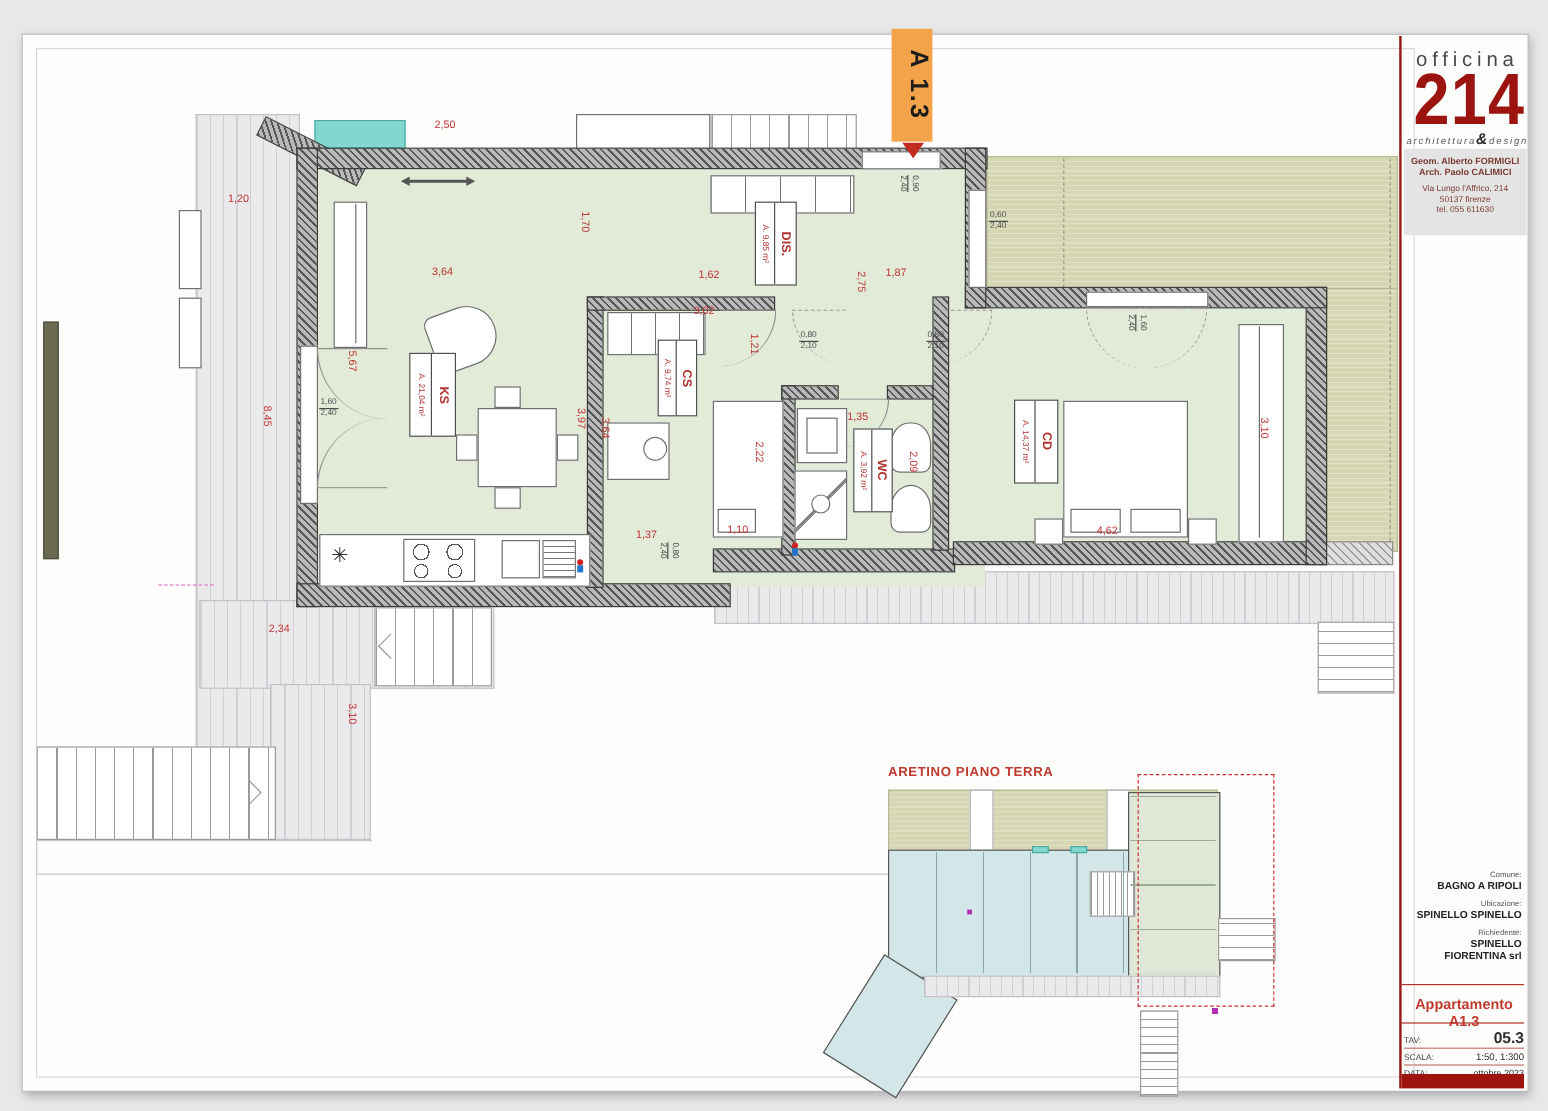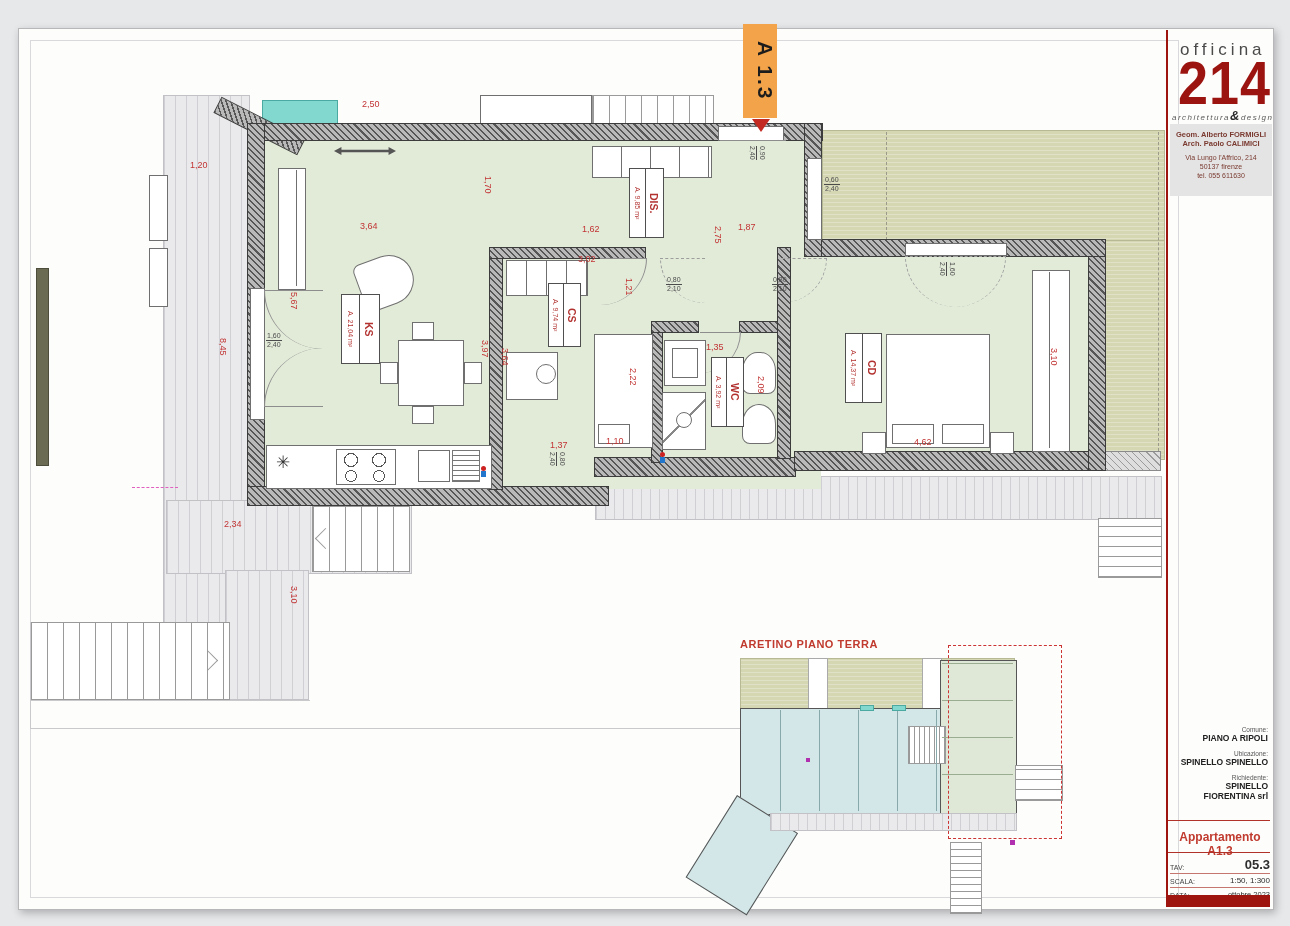--- a/index.html
+++ b/index.html
@@ -197,21 +197,21 @@
 <span class="abs dim" style="left:738px;top:222px;">1,87</span>
 <span class="abs dim dimv" style="left:713px;top:226px;">2,75</span>
 <span class="abs dim" style="left:578px;top:254px;">3,02</span>
 <span class="abs dim dimv" style="left:624px;top:278px;">1,21</span>
 <span class="abs dim dimv" style="left:289px;top:292px;">5,67</span>
 <span class="abs dim dimv" style="left:218px;top:338px;">8,45</span>
 <span class="abs dim dimv" style="left:480px;top:340px;">3,97</span>
 <span class="abs dim dimv" style="left:500px;top:348px;">3,64</span>
 <span class="abs dim dimv" style="left:628px;top:368px;">2,22</span>
 <span class="abs dim" style="left:606px;top:436px;">1,10</span>
-<span class="abs dim" style="left:530px;top:440px;margin-left:20px;">1,37</span>
+<span class="abs dim" style="left:530px;top:440px;">1,37</span>
 <span class="abs dim" style="left:706px;top:342px;">1,35</span>
 <span class="abs dim dimv" style="left:756px;top:376px;">2,09</span>
 <span class="abs dim" style="left:914px;top:437px;">4,62</span>
 <span class="abs dim dimv" style="left:1049px;top:348px;">3,10</span>
 <span class="abs dim" style="left:224px;top:519px;">2,34</span>
 <span class="abs dim dimv" style="left:289px;top:586px;">3,10</span>
 
 <div class="abs ospec" style="left:266px;top:332px;">
   <span class="top">1,60</span>
   <span>2,40</span>
@@ -294,21 +294,21 @@
   <div class="arch-names">Geom. Alberto FORMIGLI</div>
   <div class="arch-names">Arch. Paolo CALIMICI</div>
   <div style="height:5px;"></div>
   <div class="arch-addr">Via Lungo l'Affrico, 214</div>
   <div class="arch-addr">50137 firenze</div>
   <div class="arch-addr">tel. 055 611630</div>
 </div>
 
 <div class="abs" style="left:1172px;top:726px;width:96px;">
   <div class="meta-label">Comune:</div>
-  <div class="meta-value">PIANO A RIPOLI</div>
+  <div class="meta-value">BAGNO A RIPOLI</div>
   <div style="height:7px;"></div>
   <div class="meta-label">Ubicazione:</div>
   <div class="meta-value">SPINELLO SPINELLO</div>
   <div style="height:7px;"></div>
   <div class="meta-label">Richiedente:</div>
   <div class="meta-value">SPINELLO FIORENTINA srl</div>
 </div>
 
 <div class="abs rule-red" style="left:1168px;top:820px;width:102px;"></div>
 <div id="apt-title" class="abs" style="left:1170px;top:830px;width:100px;text-align:center;">Appartamento A1.3</div>

